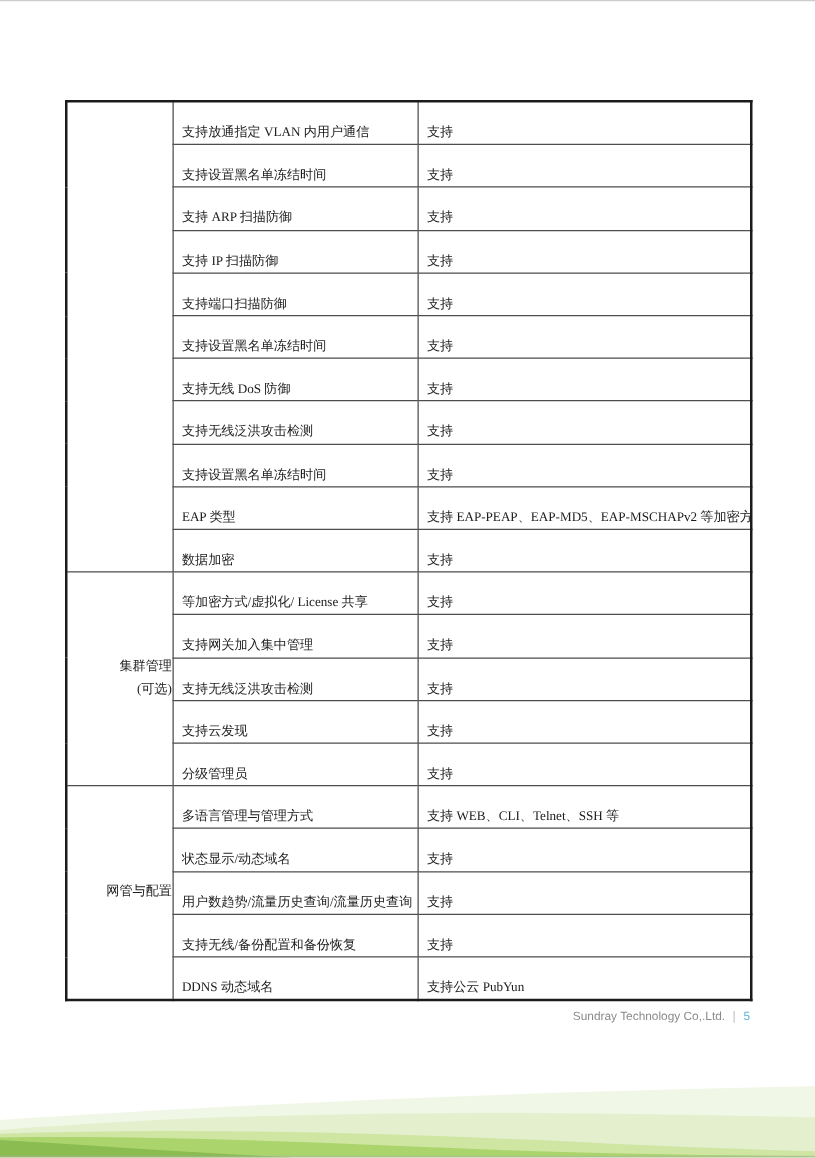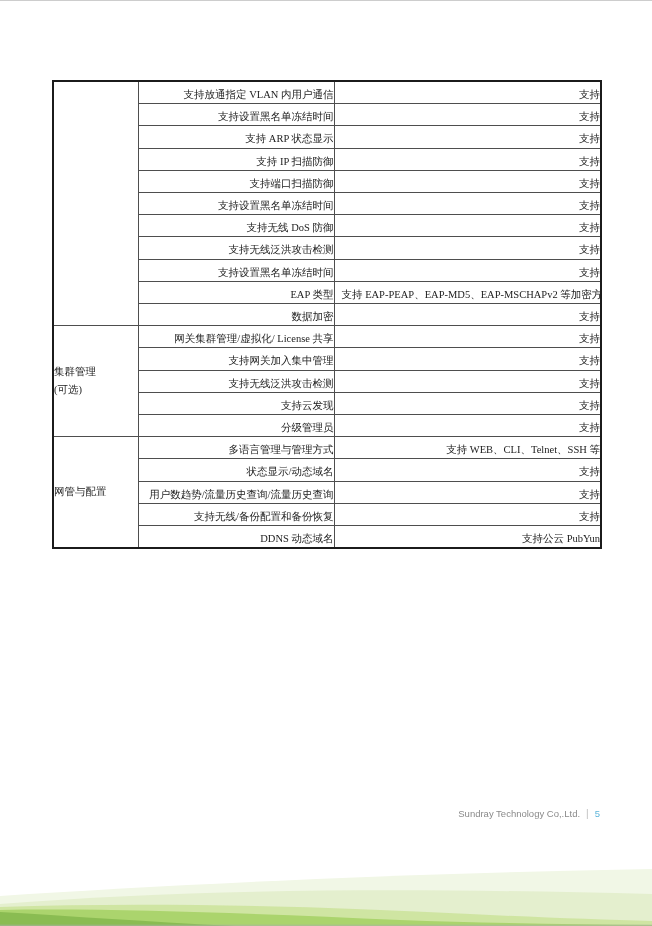--- a/index.html
+++ b/index.html
@@ -21,31 +21,30 @@
     position:absolute;
     left:52px;top:79px;
     width:548px;
     border-collapse:collapse;
     table-layout:fixed;
     font-size:10.5px;
     color:#1c1c1c;
   }
   table.spec td{
     border:1px solid #4e4e4e;
-    padding:4px 0 0 7px;
+    padding:16px 0 0 7px;
     height:17.2px;
     line-height:17.2px;
     white-space:nowrap;
     overflow:hidden;
     vertical-align:middle;
-    text-align:right;
   }
   table.spec{border:2px solid #1b1b1b;}
   table.spec td.cat{
-    text-align:left;
+    text-align:right;
     padding:0;
     vertical-align:middle;
     line-height:1.75;
   }
   
   .footer{
     position:absolute;
     right:52px;top:807px;
     font-family:"Liberation Sans","DejaVu Sans",sans-serif;
     font-size:9.5px;
@@ -80,21 +79,21 @@
       <tr>
         <td class="cat" rowspan="11"></td>
         <td>支持放通指定 VLAN 内用户通信</td>
         <td>支持</td>
       </tr>
       <tr>
         <td>支持设置黑名单冻结时间</td>
         <td>支持</td>
       </tr>
       <tr>
-        <td>支持 ARP 状态显示</td>
+        <td>支持 ARP 扫描防御</td>
         <td>支持</td>
       </tr>
       <tr>
         <td>支持 IP 扫描防御</td>
         <td>支持</td>
       </tr>
       <tr>
         <td>支持端口扫描防御</td>
         <td>支持</td>
       </tr>
@@ -121,21 +120,21 @@
       <tr>
         <td>数据加密</td>
         <td>支持</td>
       </tr>
 
       <tr>
         <td class="cat" rowspan="5">
           <div>集群管理</div>
           <div>(可选)</div>
         </td>
-        <td>网关集群管理/虚拟化/ License 共享</td>
+        <td>等加密方式/虚拟化/ License 共享</td>
         <td>支持</td>
       </tr>
       <tr>
         <td>支持网关加入集中管理</td>
         <td>支持</td>
       </tr>
       <tr>
         <td>支持无线泛洪攻击检测</td>
         <td>支持</td>
       </tr>

